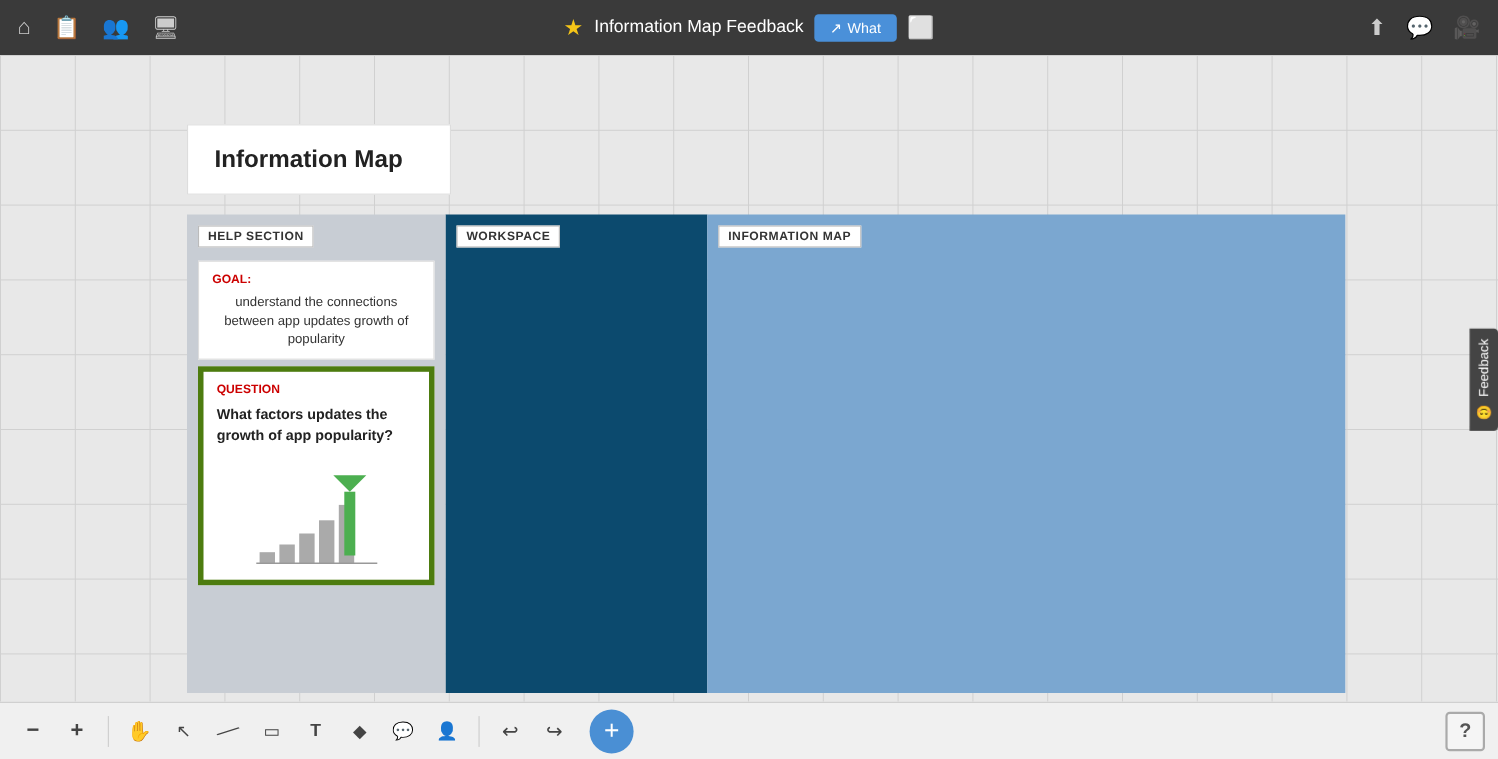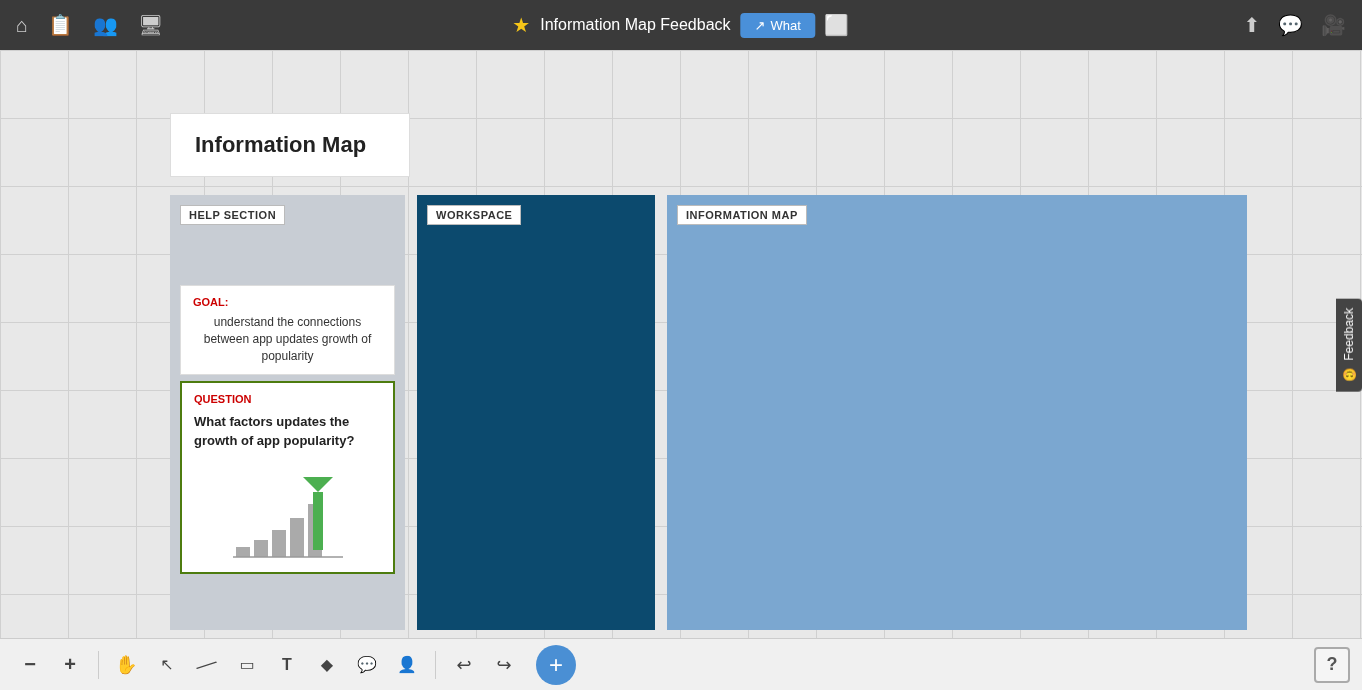--- a/index.html
+++ b/index.html
@@ -88,21 +88,21 @@
       font-weight: 900;
       color: #222;
     }
 
     
     .sections-row {
       position: absolute;
       top: 145px;
       left: 170px;
       display: flex;
-      gap: 12px;
+      gap: 0;
     }
 
     
     .help-section {
       background: #c8cdd4;
       width: 235px;
       min-height: 435px;
       padding: 10px;
       position: relative;
     }
@@ -115,37 +115,36 @@
       font-weight: 700;
       color: #333;
       letter-spacing: 0.5px;
       margin-bottom: 12px;
     }
     .goal-card {
       background: #fff;
       border: 1px solid #ddd;
       padding: 10px 12px;
       margin-bottom: 6px;
-      margin-top: 48px;
     }
     .goal-label {
       color: #cc0000;
       font-size: 11px;
       font-weight: 700;
       margin-bottom: 6px;
     }
     .goal-text {
       font-size: 12px;
       color: #333;
       line-height: 1.4;
       text-align: center;
     }
     .question-card {
       background: #fff;
-      border: 2px solid #4d7c0f;
+      border: 5px solid #4d7c0f;
       padding: 10px 12px;
     }
     .question-label {
       color: #cc0000;
       font-size: 11px;
       font-weight: 700;
       margin-bottom: 8px;
     }
     .question-text {
       font-size: 13px;

